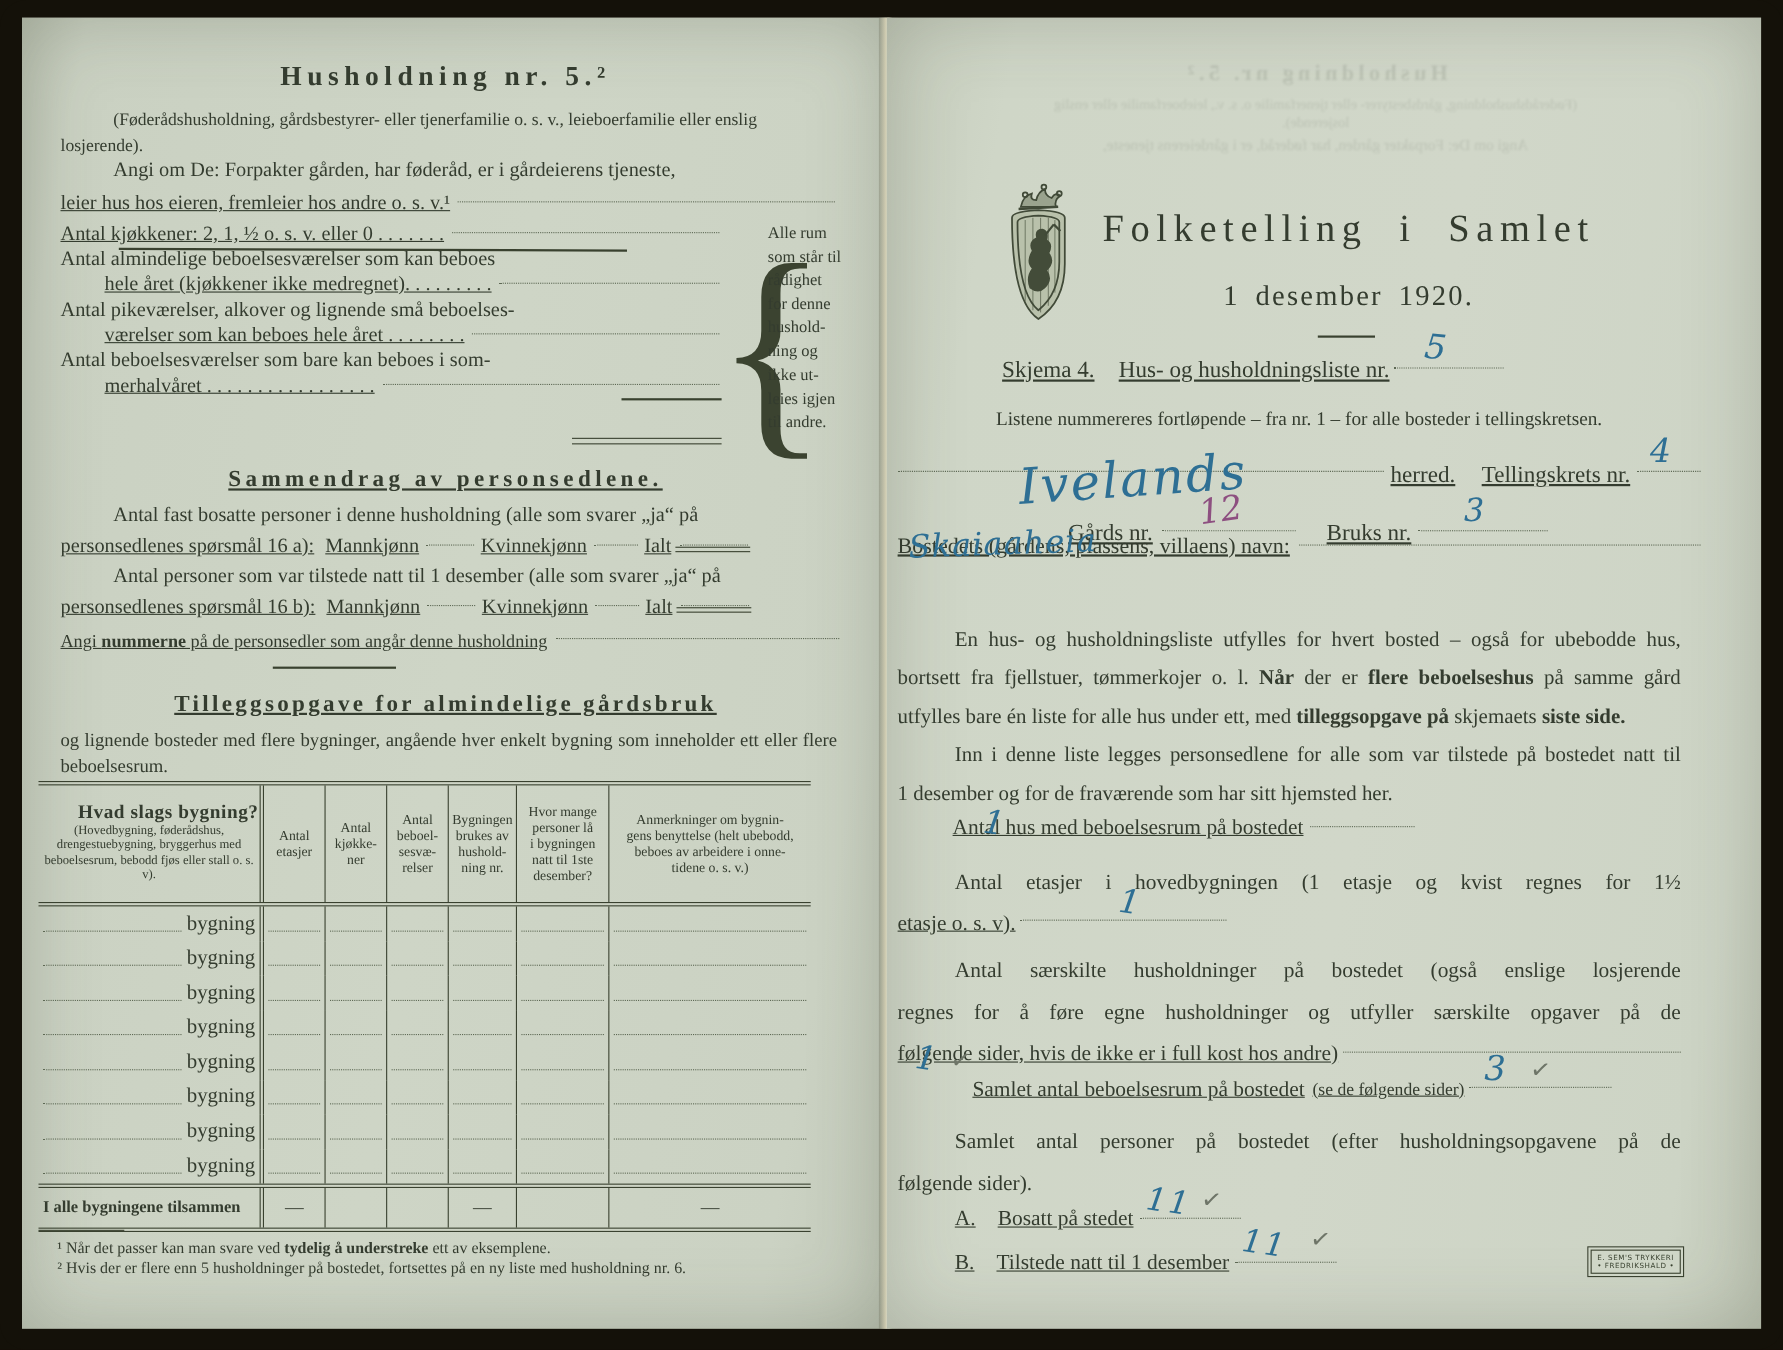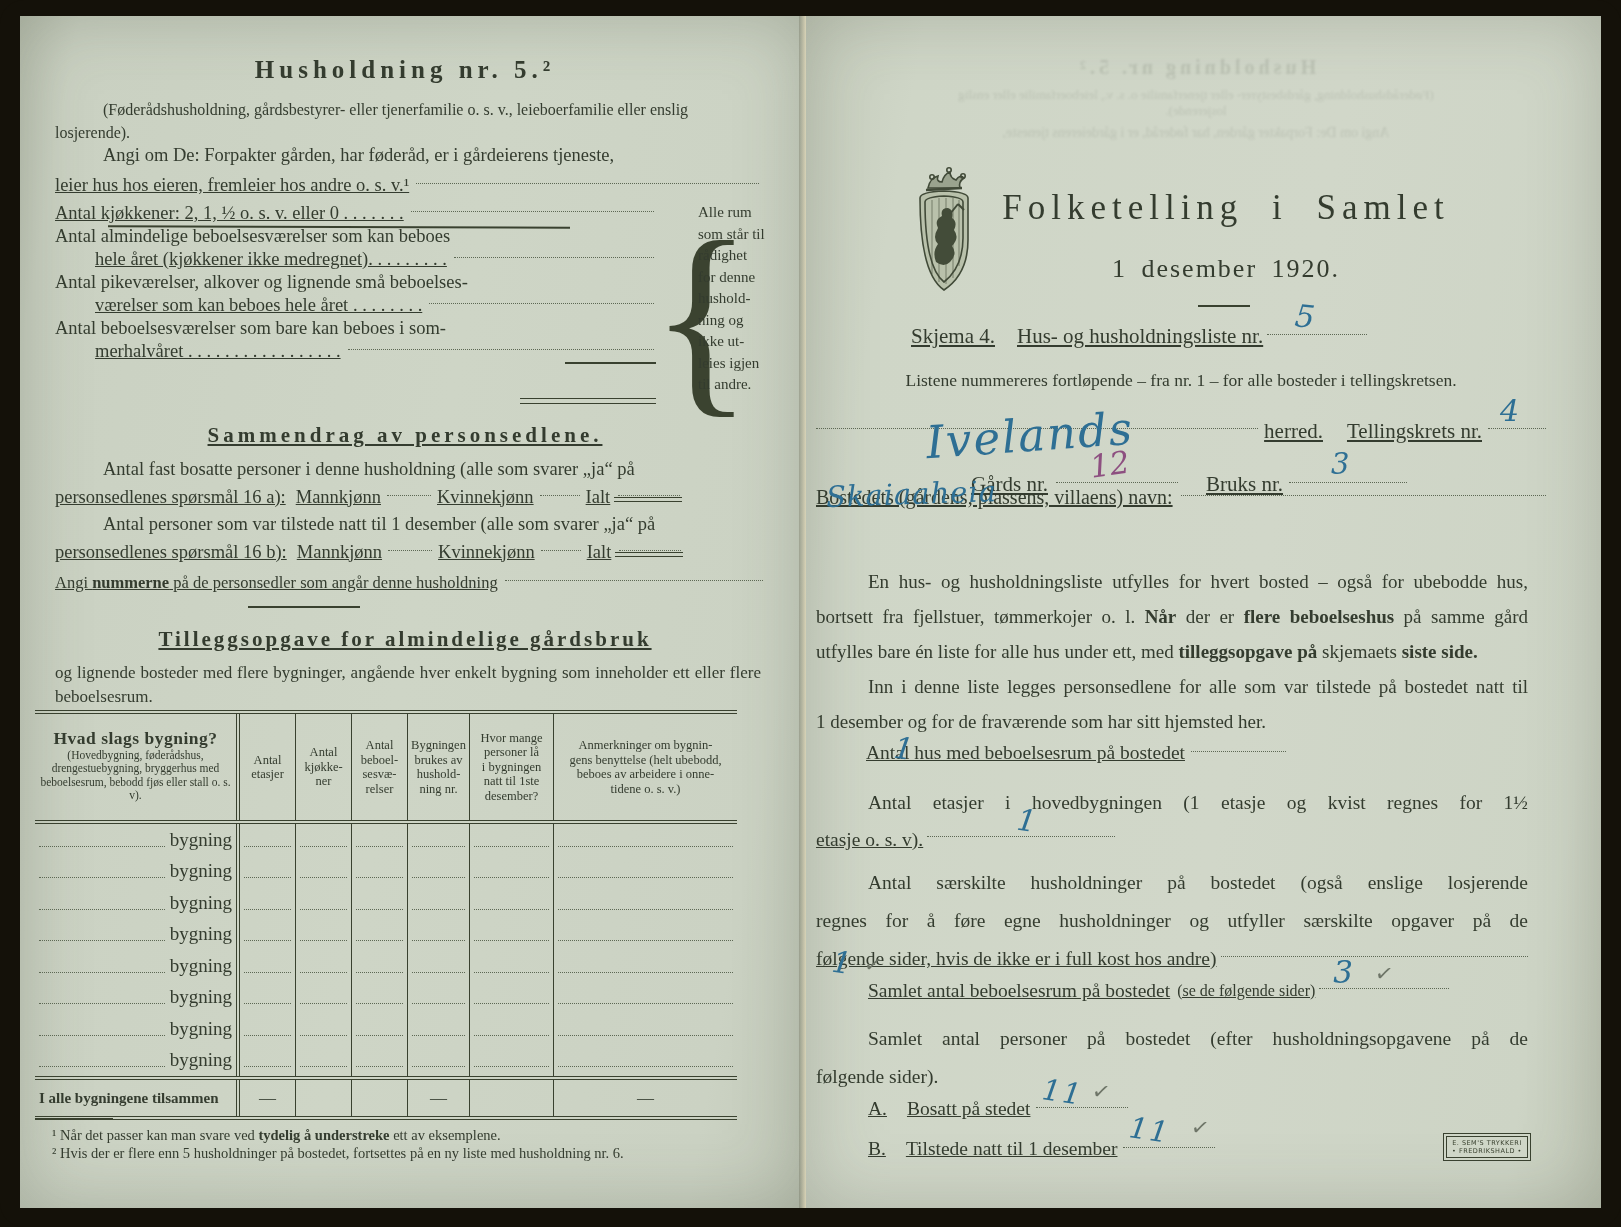--- a/index.html
+++ b/index.html
@@ -31,21 +31,21 @@
   .q{font-size:18.5px;line-height:23px;}
   .bnote{font-size:15px;line-height:21.5px;}
   .brace{font-size:215px;font-weight:400;transform:scale(.62,1.02);transform-origin:left top;color:#3b4330;}
   .h2c{font-size:21px;font-weight:bold;letter-spacing:4px;text-decoration:underline;}
   
   .table{border-top:4px double #39412f;border-bottom:4px double #39412f;}
   .thead,.tr,.trow{display:grid;grid-template-columns:205px 56px 56px 56px 62px 84px 1fr;}
   .thead{border-bottom:4px double #39412f;height:106px;}
   .th{border-right:1.4px solid #39412f;display:flex;flex-direction:column;justify-content:center;
       text-align:center;font-size:12.5px;line-height:14.5px;padding:2px 1px;white-space:pre-line;}
-  .th.c1{border-right:4px double #39412f;}
+  .th.c1{border-right:4px double #39412f;align-items:flex-end;}
   .th-title{font-size:17.5px;font-weight:bold;margin-bottom:3px;letter-spacing:.5px;}
   .th-sub{font-size:11.5px;line-height:13.5px;}
   .c7{border-right:none !important;}
   .tr{height:31.5px;}
   .td{border-right:1.4px solid #39412f;display:flex;align-items:flex-end;padding:0 4px 7px 4px;}
   .td.c1{border-right:4px double #39412f;align-items:flex-end;}
   .blf{flex:1;border-bottom:1.4px dotted #5d6854;margin-bottom:2px;}
   .rowlbl{font-size:19px;margin-left:5px;line-height:1;}
   .trow{height:36px;border-top:4px double #39412f;}
   .trow .td{align-items:center;padding-bottom:0;}
@@ -501,21 +501,21 @@
       <div class="line-just">regnes for å føre egne husholdninger og utfyller særskilte opgaver på de</div>
       <div class="row">
         <span>følgende sider, hvis de ikke er i full kost hos andre)</span>
         <span class="fill" style="margin:0 0 6px 4px;">
           <span class="hand" style="left:16px;bottom:0;font-size:30px;transform:rotate(8deg);">1</span>
           <span class="check" style="left:48px;bottom:2px;">✓</span>
         </span>
       </div>
     </div>
 
-    <div class="abs row rp-body" style="left:10px;top:964px;width:712px;font-size:19.5px;">
+    <div class="abs row rp-body" style="left:26px;top:964px;width:712px;font-size:19.5px;">
       <span style="padding-left:52px;">Samlet antal beboelsesrum på bostedet</span>
       <span style="font-size:16px;margin:0 0 1px 7px;">(se de følgende sider)</span>
       <span class="bl" style="width:130px;margin:0 0 5px 4px;">
         <span class="hand" style="left:14px;bottom:0;font-size:31px;">3</span>
         <span class="check" style="left:56px;bottom:3px;">✓</span>
       </span>
     </div>
 
     <div class="abs rp-body" style="left:10px;top:1004px;width:712px;font-size:19.5px;line-height:38px;">
       <div class="line-just" style="text-indent:52px;">Samlet antal personer på bostedet (efter husholdningsopgavene på de</div>

